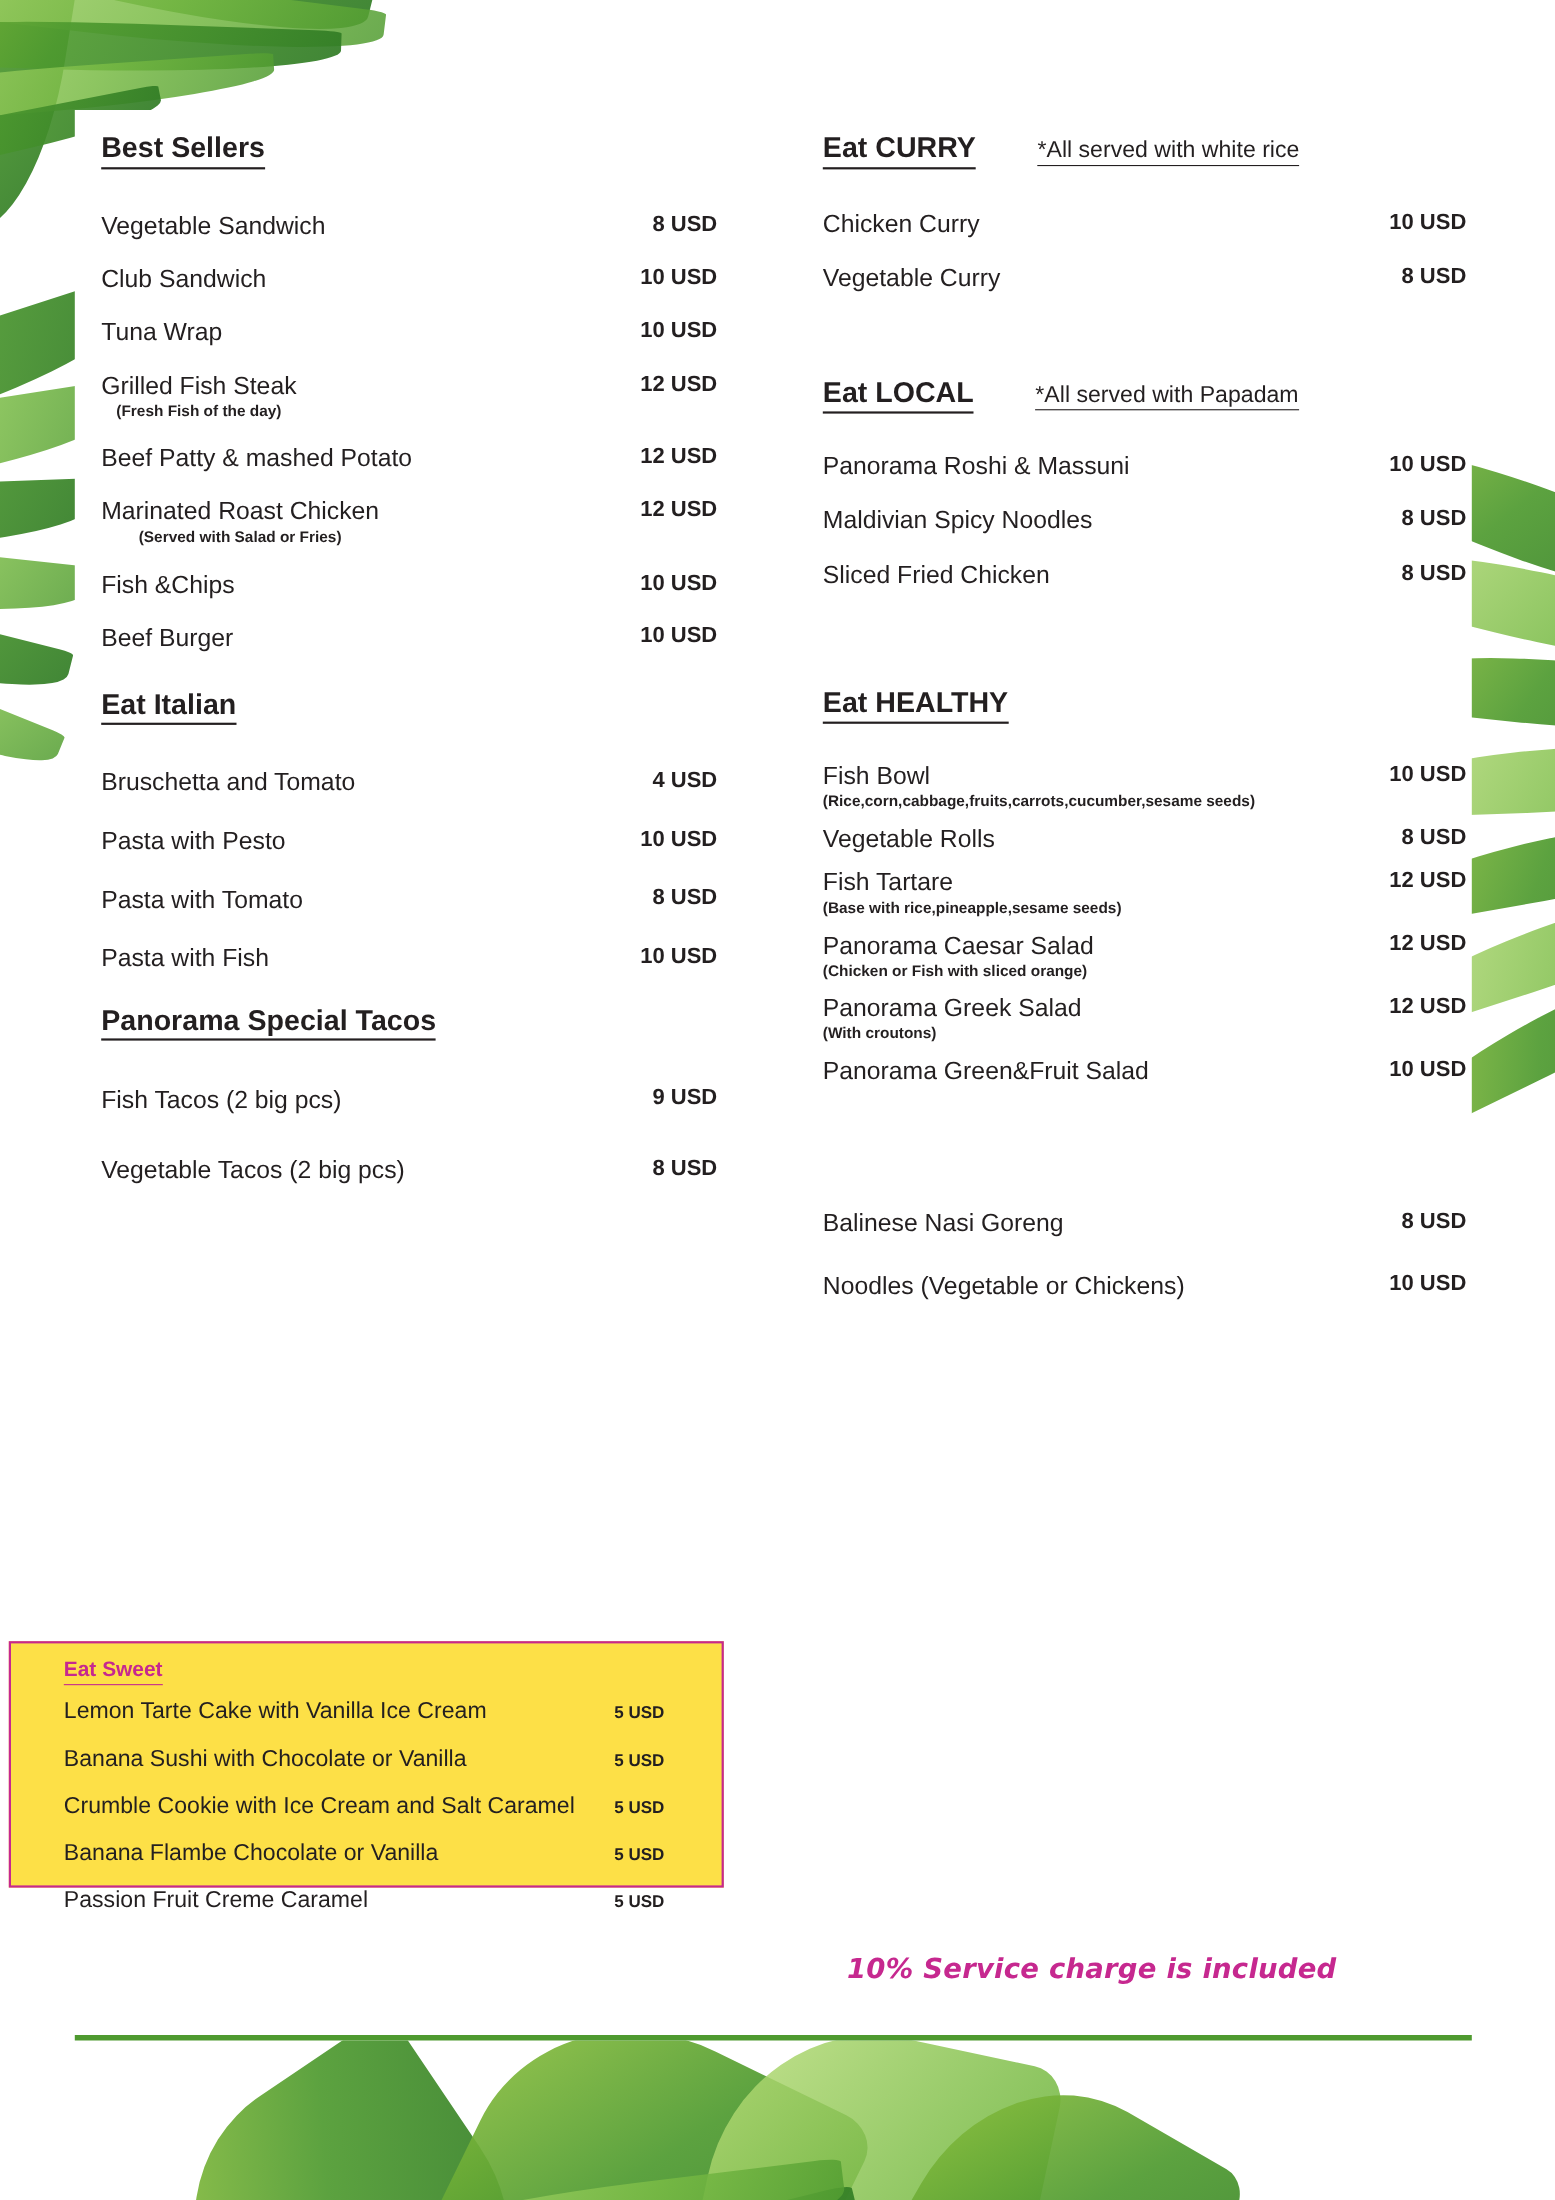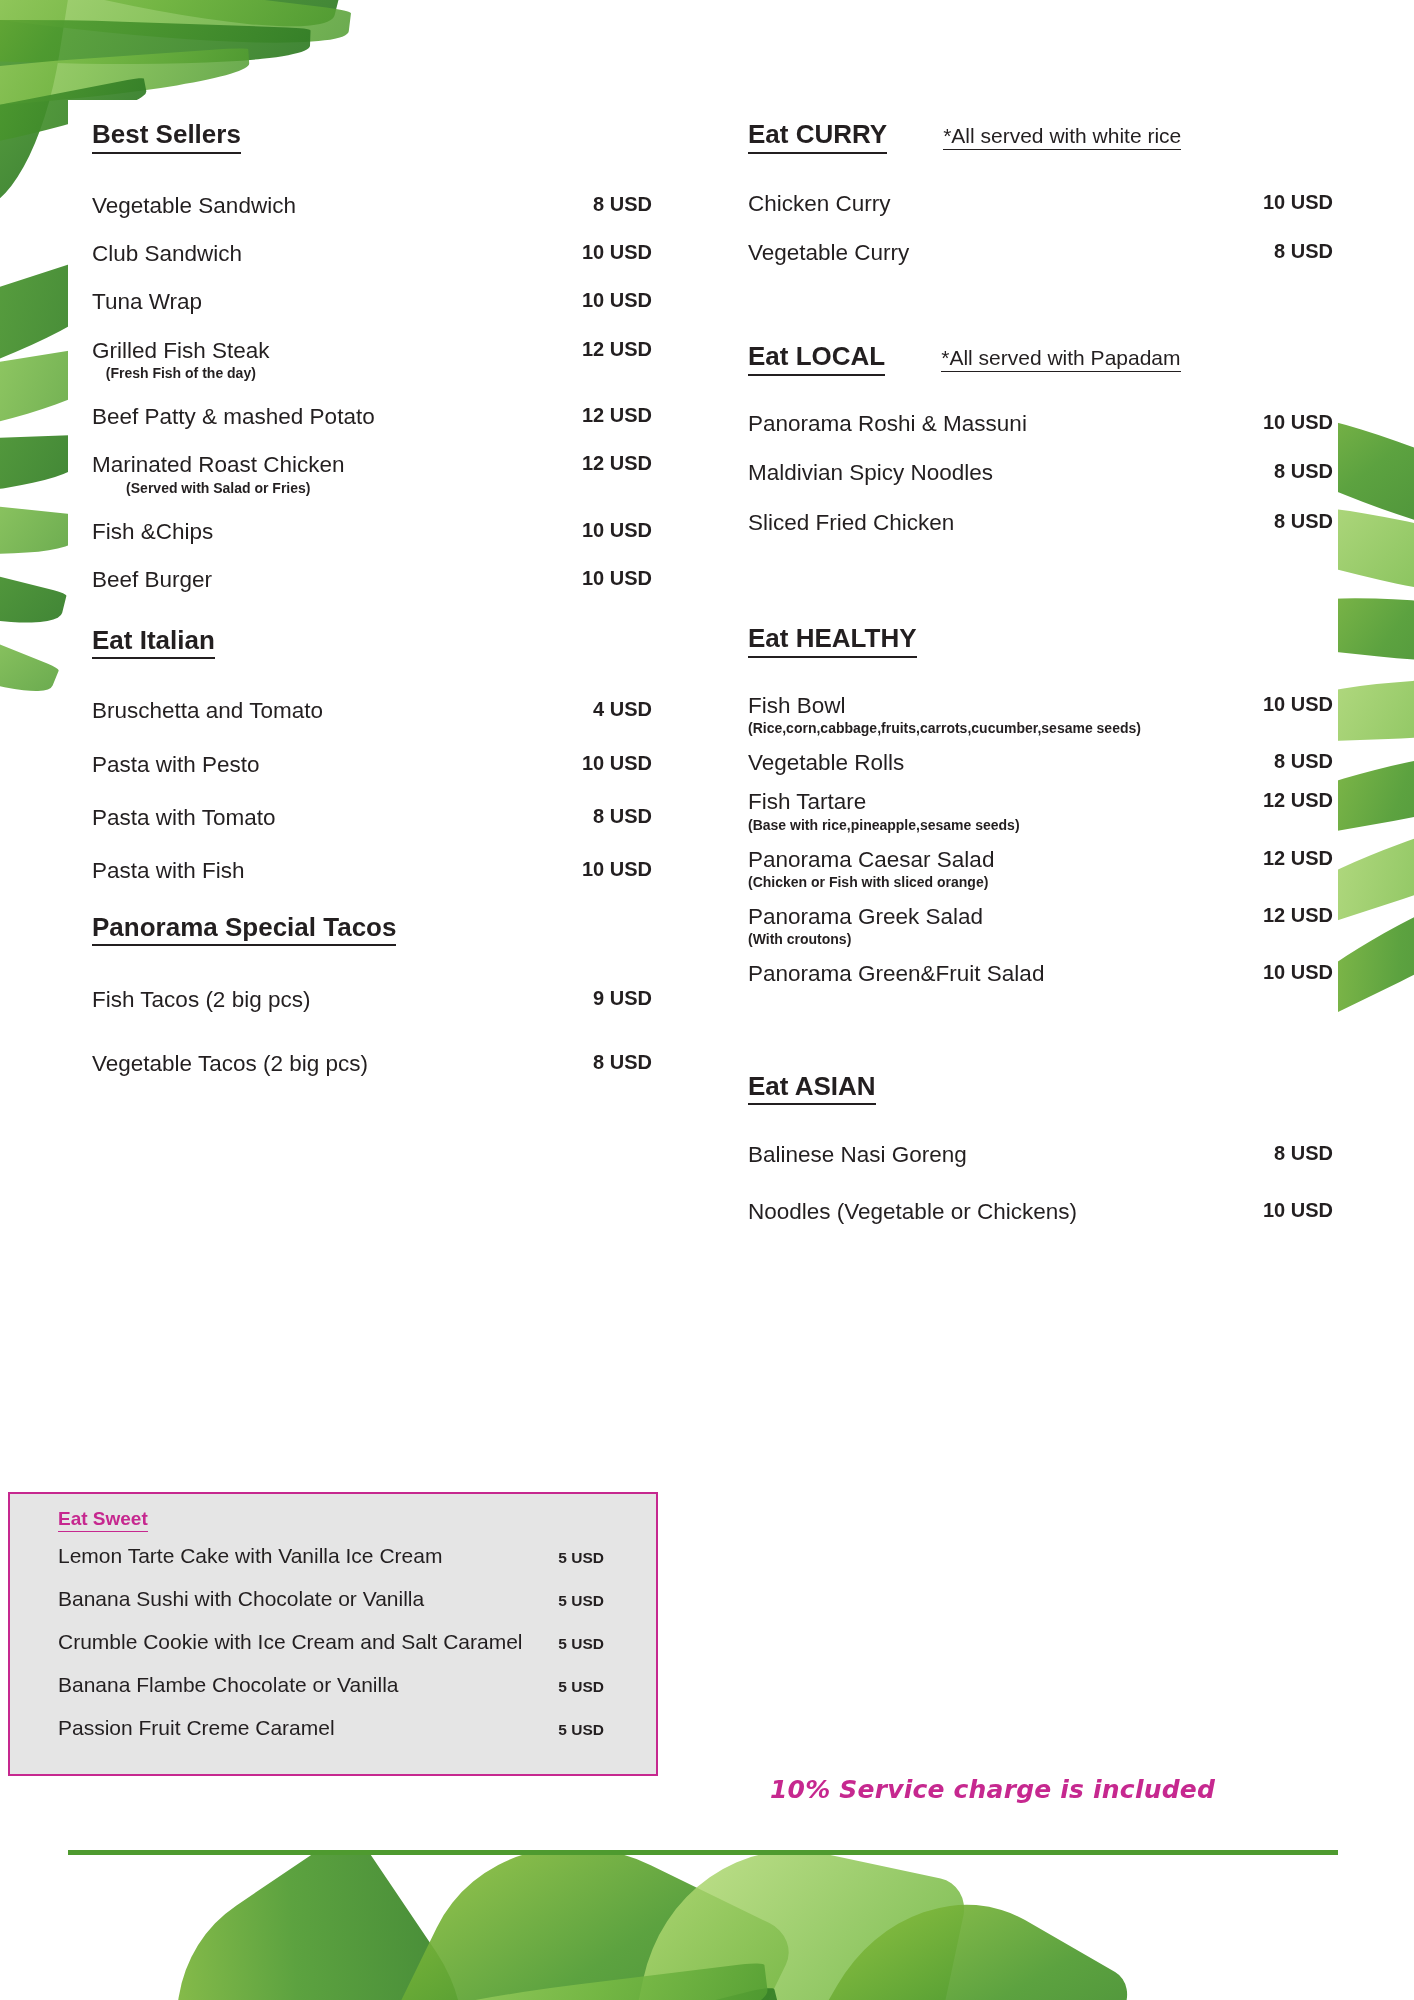--- a/index.html
+++ b/index.html
@@ -154,24 +154,24 @@
     white-space: nowrap;
     line-height: 1.22;
   }
 
   
   .sweet-box {
     position: absolute;
     left: 8px;
     top: 1492px;
     width: 650px;
-    height: 284px;
+    height: 224px;
     border: 2px solid #c6288f;
     box-sizing: border-box;
-    background: #e5e5e5;
+    background: #fde047;
     z-index: 4;
     padding: 14px 22px 10px 48px;
   }
   .sweet-title {
     font-size: 19px;
     font-weight: bold;
     color: #c6288f;
     border-bottom: 1.6px solid #c6288f;
     display: inline-block;
     padding-bottom: 1px;
@@ -389,23 +389,20 @@
             <div><span class="item-name">Panorama Greek Salad</span><span class="item-sub">(With croutons)</span></div>
             <span class="item-price">12 USD</span>
           </div>
           <div class="item" style="margin-bottom: 12px;">
             <div><span class="item-name">Panorama Green&amp;Fruit Salad</span></div>
             <span class="item-price">10 USD</span>
           </div>
         </div>
       </div>
       <div style="margin-bottom: 0px;">
-        <div class="section-head">
-          <span class="section-title">Eat ASIAN</span>
-        </div>
         <div style="padding-top: 28px;">
           <div class="item" style="margin-bottom: 30px;">
             <div><span class="item-name">Balinese Nasi Goreng</span></div>
             <span class="item-price">8 USD</span>
           </div>
           <div class="item" style="margin-bottom: 30px;">
             <div><span class="item-name">Noodles (Vegetable or Chickens)</span></div>
             <span class="item-price">10 USD</span>
           </div>
         </div>

